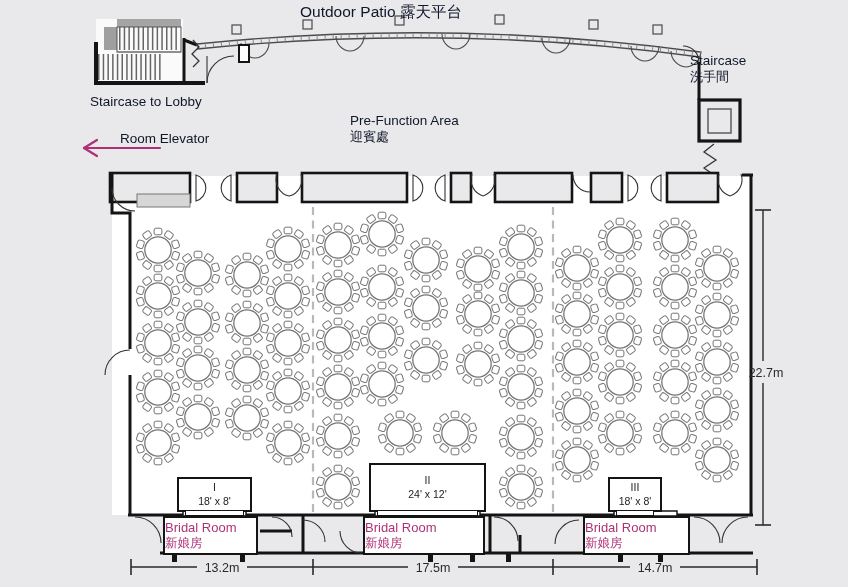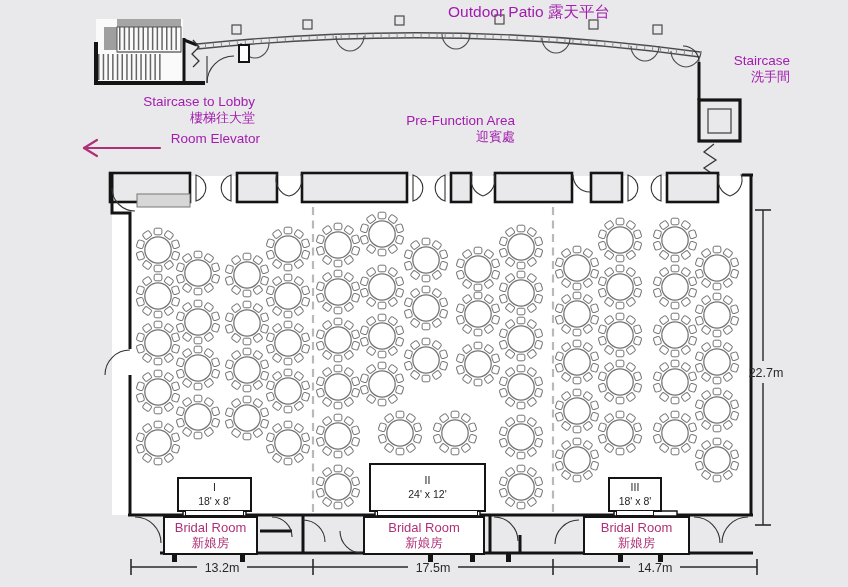--- a/index.html
+++ b/index.html
@@ -3,38 +3,38 @@
 <meta charset="utf-8">
 <style>
   html,body{margin:0;padding:0;}
   body{
     width:848px;height:587px;position:relative;overflow:hidden;
     background:#e9e8ea;
     font-family:"Liberation Sans", sans-serif;
   }
   #plan-svg{position:absolute;left:0;top:0;z-index:1;}
   .lbl{
-    position:absolute;z-index:2;text-align:right;color:#a21caf;
+    position:absolute;z-index:2;text-align:left;color:#0f172a;
     line-height:1.22;pointer-events:none;
   }
   .lbl .en{font-size:13.5px;display:block;}
   .lbl .zh{font-size:13px;display:block;}
   .lbl-patio{font-size:15.5px;}
   .stage{
     position:absolute;z-index:2;background:#fff;border:2px solid #141414;
     box-sizing:border-box;display:flex;flex-direction:column;align-items:center;
     justify-content:center;color:#222;font-size:10.5px;line-height:1.3;
   }
   .stage::after{
     content:"";position:absolute;left:6px;right:6px;bottom:-6px;height:4px;
     background:#fff;border:1.5px solid #141414;
   }
   .bridal{
     position:absolute;z-index:3;background:#fff;border:2.5px solid #141414;
-    box-sizing:border-box;display:flex;flex-direction:column;align-items:center;
+    box-sizing:border-box;display:flex;flex-direction:column;align-items:flex-start;
     justify-content:center;color:#b03077;line-height:1.12;
   }
   .bridal .en{font-size:13px;}
   .bridal .zh{font-size:12.5px;}
   svg text{font-family:"Liberation Sans", sans-serif;}
 </style>
 </head>
 <body>
 
 <svg id="plan-svg" width="848" height="587" viewBox="0 0 848 587">
@@ -998,21 +998,20 @@
       <line x1="755" y1="210" x2="771" y2="210" stroke="#2a2a2a" stroke-width="1.6"></line>
       <line x1="755" y1="525" x2="771" y2="525" stroke="#2a2a2a" stroke-width="1.6"></line>
       <text x="766" y="377" text-anchor="middle" font-size="12.5" fill="#2a2a2a">22.7m</text>
     </g>
 </svg>
 
 <div class="lbl lbl-patio" style="left:300px;top:3px;width:310px;">Outdoor Patio 露天平台</div>
 
 <div class="lbl" style="left:90px;top:94px;width:165px;">
   <span class="en">Staircase to Lobby</span>
-  <span class="zh">樓梯往大堂</span>
 </div>
 
 <div class="lbl" style="left:120px;top:131px;width:140px;">
   <span class="en">Room Elevator</span>
 </div>
 
 <div class="lbl" style="left:350px;top:113px;width:165px;">
   <span class="en">Pre-Function Area</span>
   <span class="zh">迎賓處</span>
 </div>

